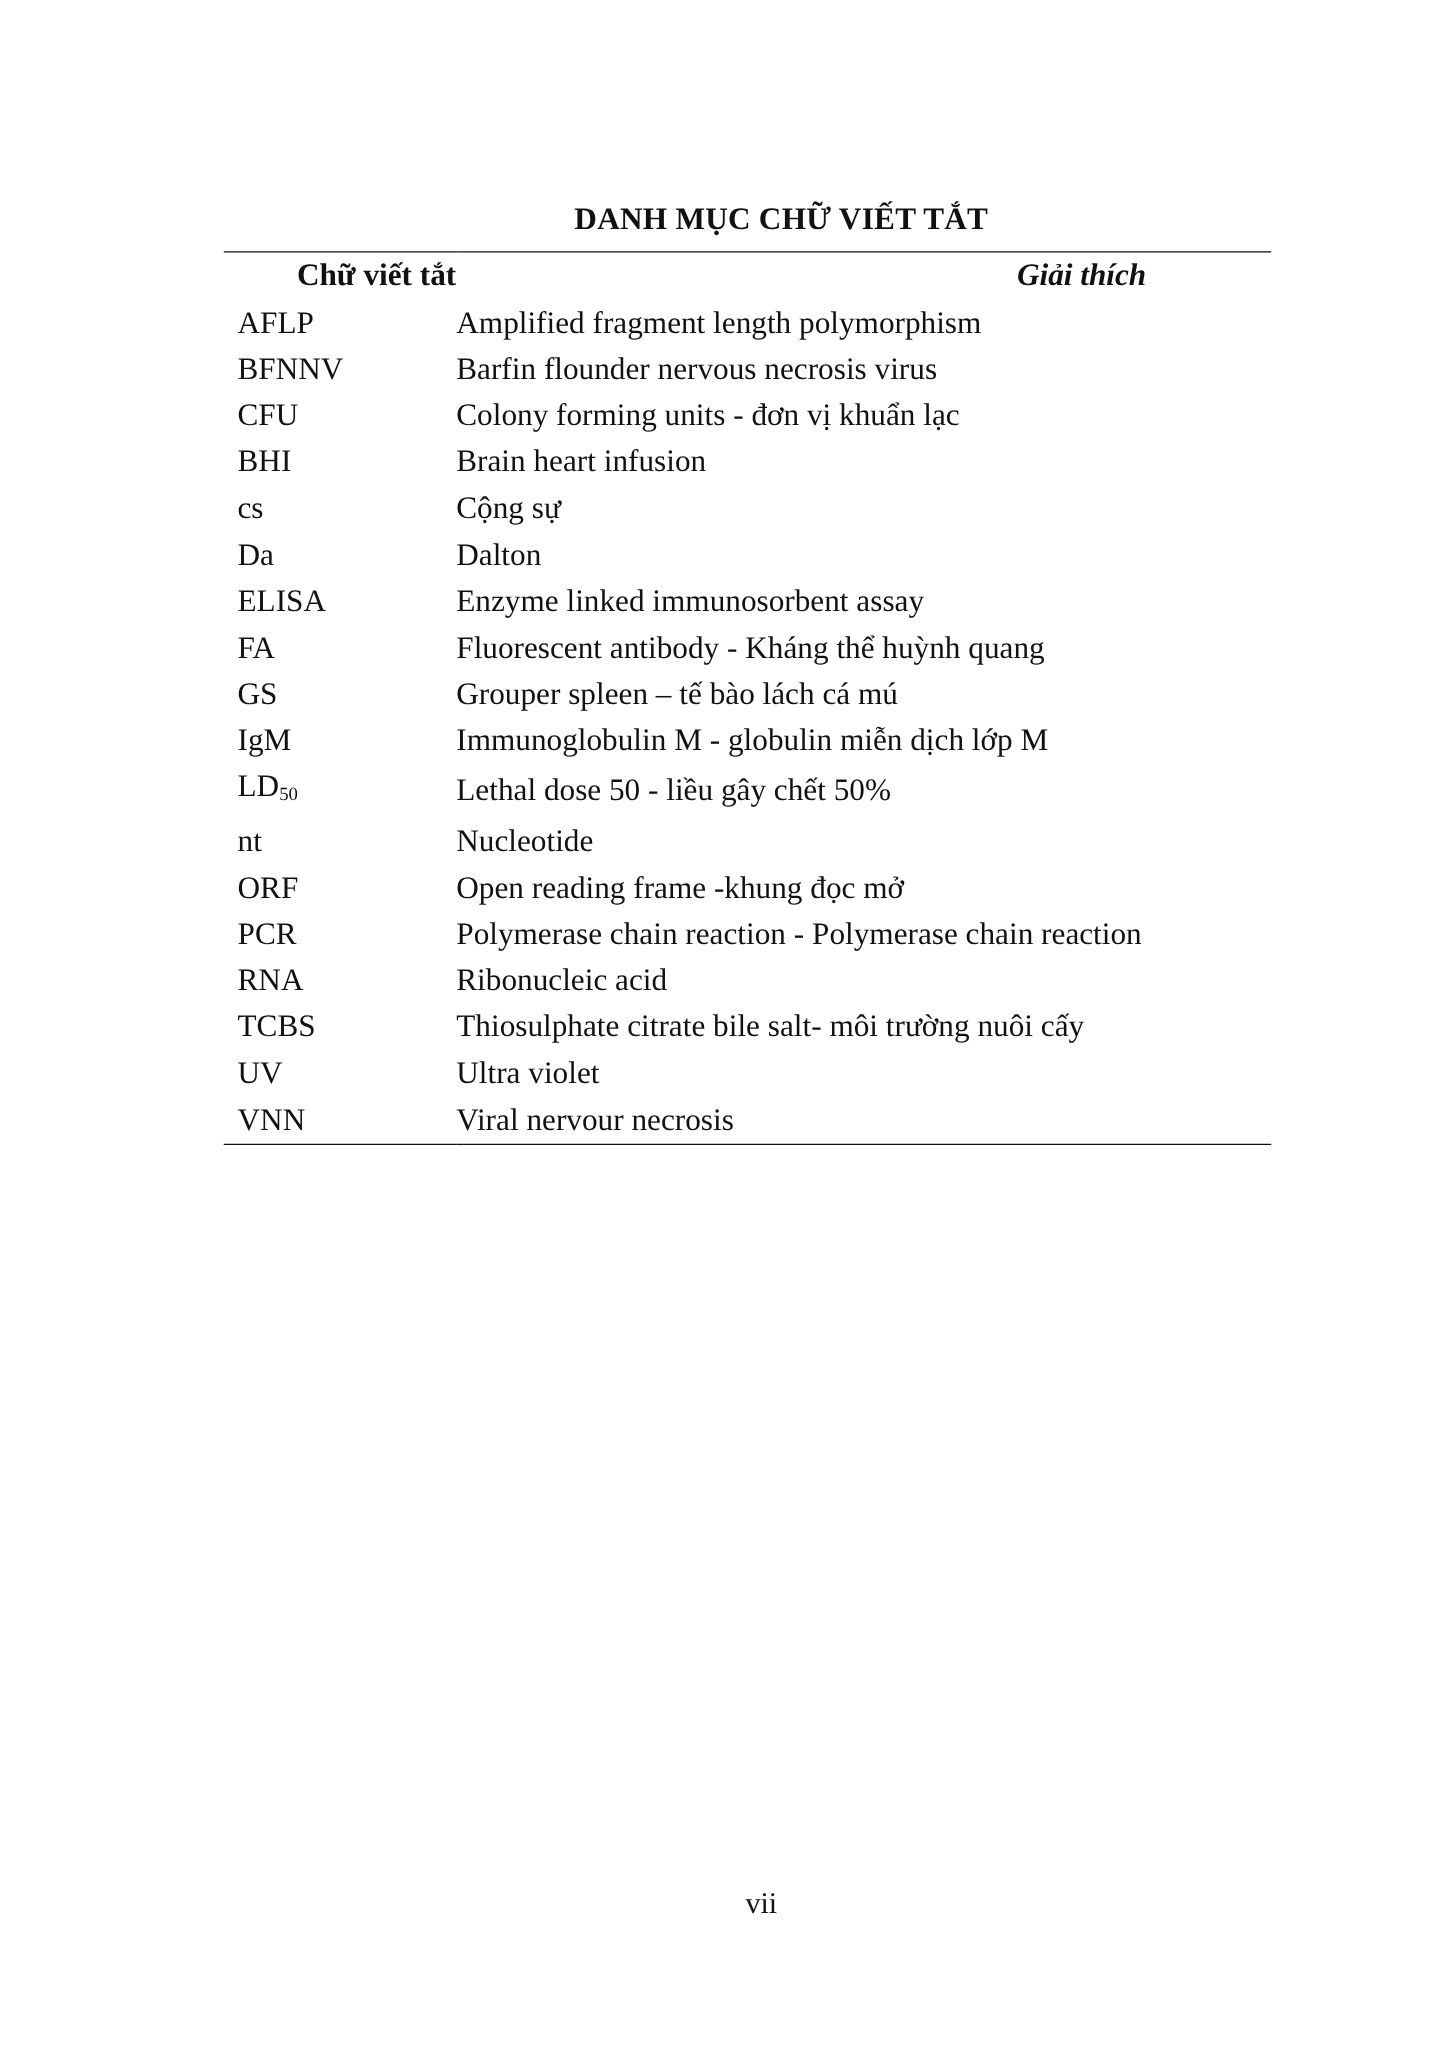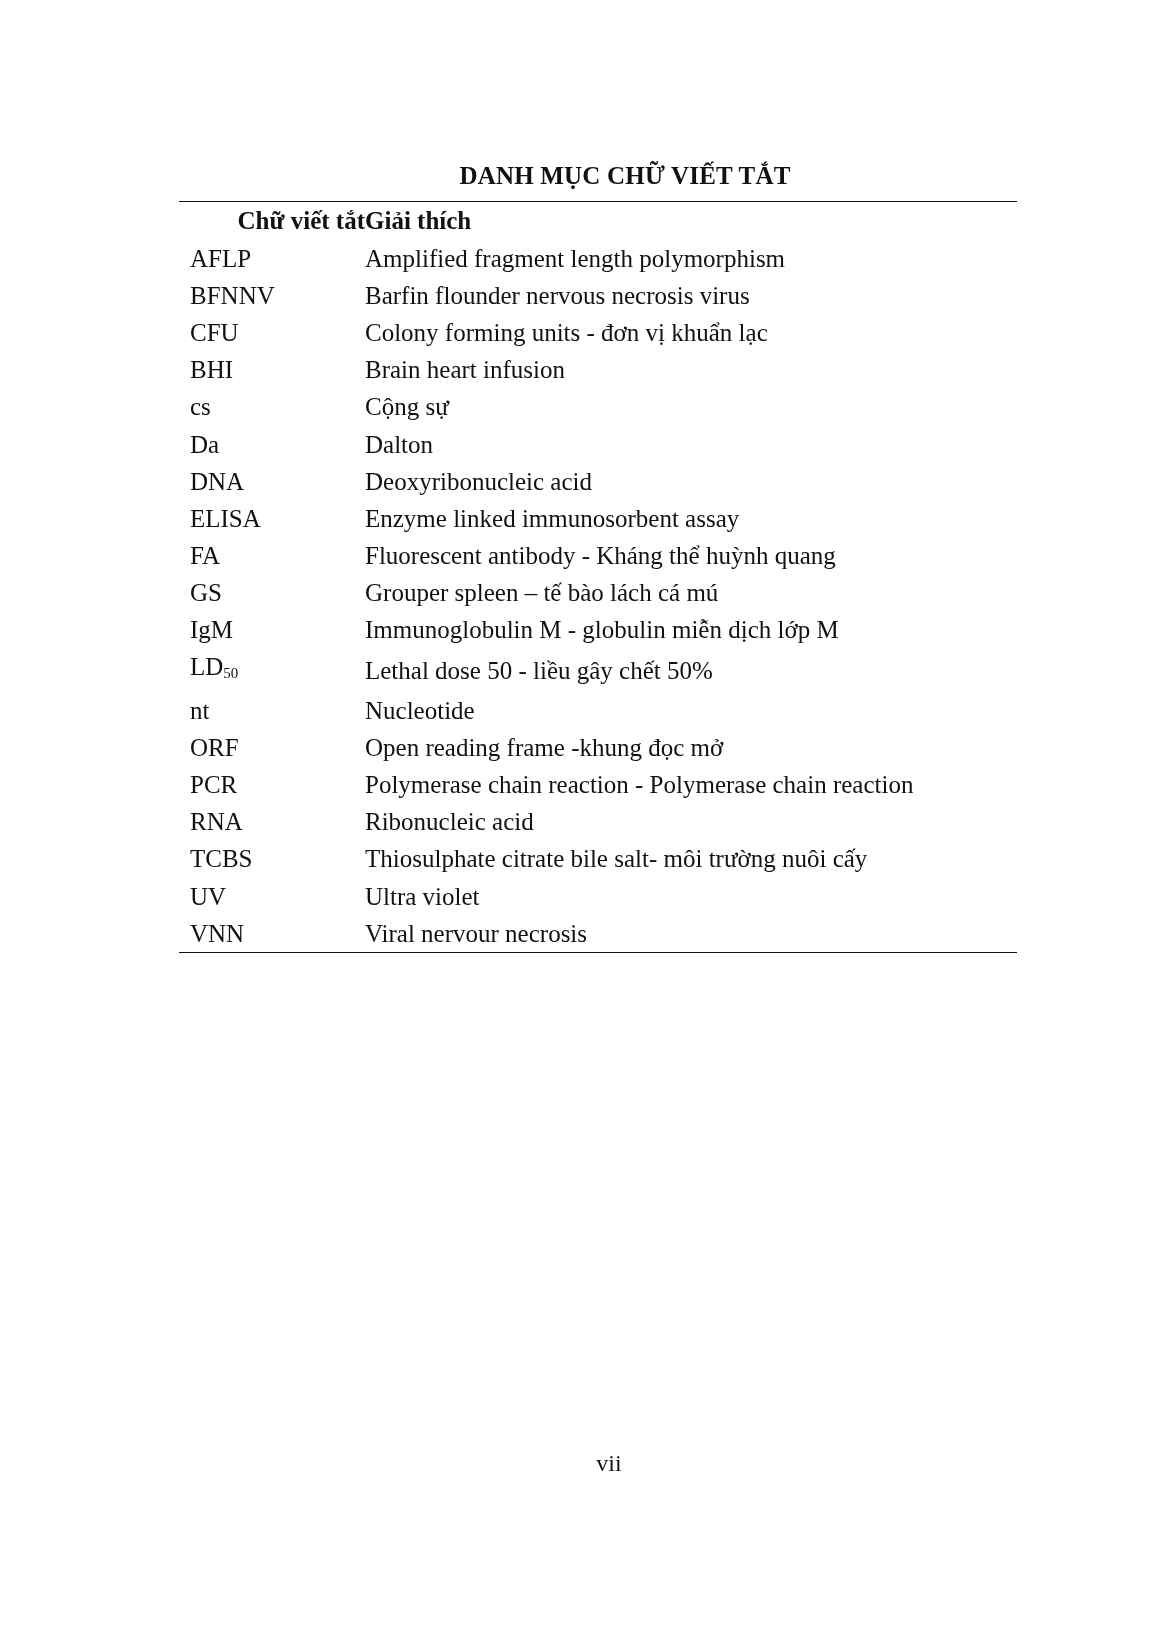--- a/index.html
+++ b/index.html
@@ -39,35 +39,35 @@
       font-size: 25px;
     }
     thead tr th {
       border-top: 1.5px solid #111;
       font-weight: bold;
       padding: 2px 0 3px 0;
       height: 33px;
       text-align: right;
     }
     th.col-abbr { padding-left: 11px; width: 175px; }
-    th.col-expl { text-align: left; padding-right: 100px; }
+    th.col-expl { text-align: right; padding-right: 100px; font-style: italic; }
     tbody td {
       padding: 0;
       height: 37.1px;
       line-height: 37px;
       vertical-align: middle;
       white-space: nowrap;
     }
     td.abbr { padding-left: 11px; width: 175px; }
     tbody tr:last-child td { border-bottom: 1.5px solid #111; }
     sub { font-size: 15px; vertical-align: -3px; text-align: center; }
     .page-number {
       position: absolute;
       left: 0;
-      top: 1450px;
+      top: 1510px;
       width: 100%;
       padding-left: 60px;
       box-sizing: border-box;
       text-align: center;
       font-size: 24px;
     }
   </style>
 </head>
 <body>
 
@@ -98,24 +98,20 @@
           <td class="abbr"><span>BHI</span></td>
           <td>Brain heart infusion</td>
         </tr>
         <tr>
           <td class="abbr"><span>cs</span></td>
           <td>Cộng sự</td>
         </tr>
         <tr>
           <td class="abbr"><span>Da</span></td>
           <td>Dalton</td>
-        </tr>
-        <tr>
-          <td class="abbr"><span>DNA</span></td>
-          <td>Deoxyribonucleic acid</td>
         </tr>
         <tr>
           <td class="abbr"><span>ELISA</span></td>
           <td>Enzyme linked immunosorbent assay</td>
         </tr>
         <tr>
           <td class="abbr"><span>FA</span></td>
           <td>Fluorescent antibody - Kháng thể huỳnh quang</td>
         </tr>
         <tr>

